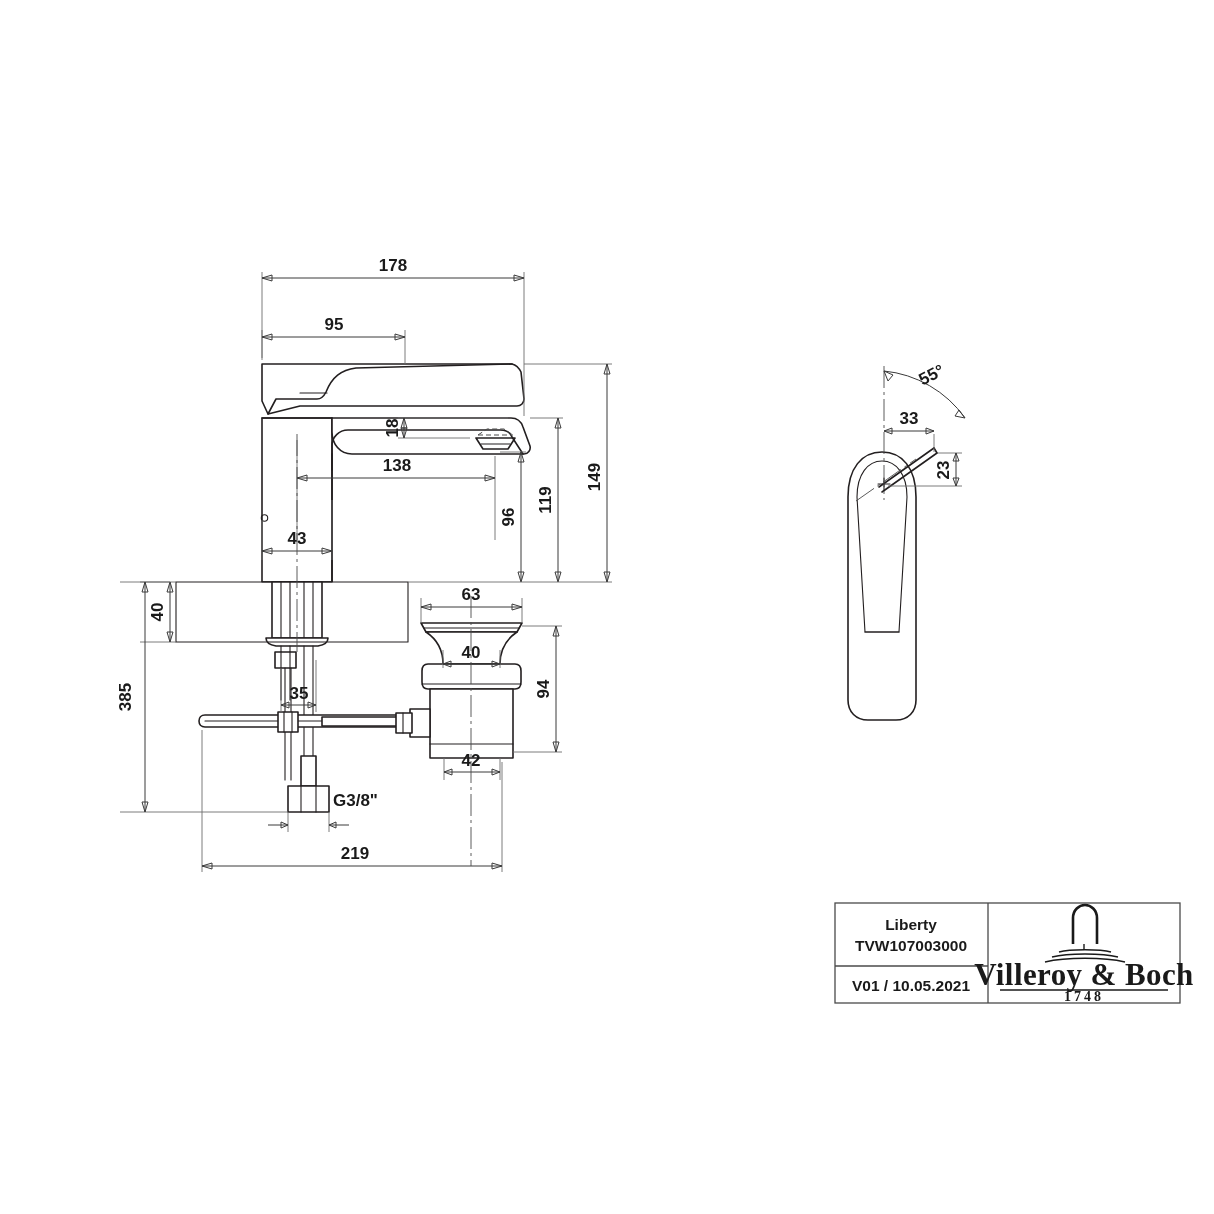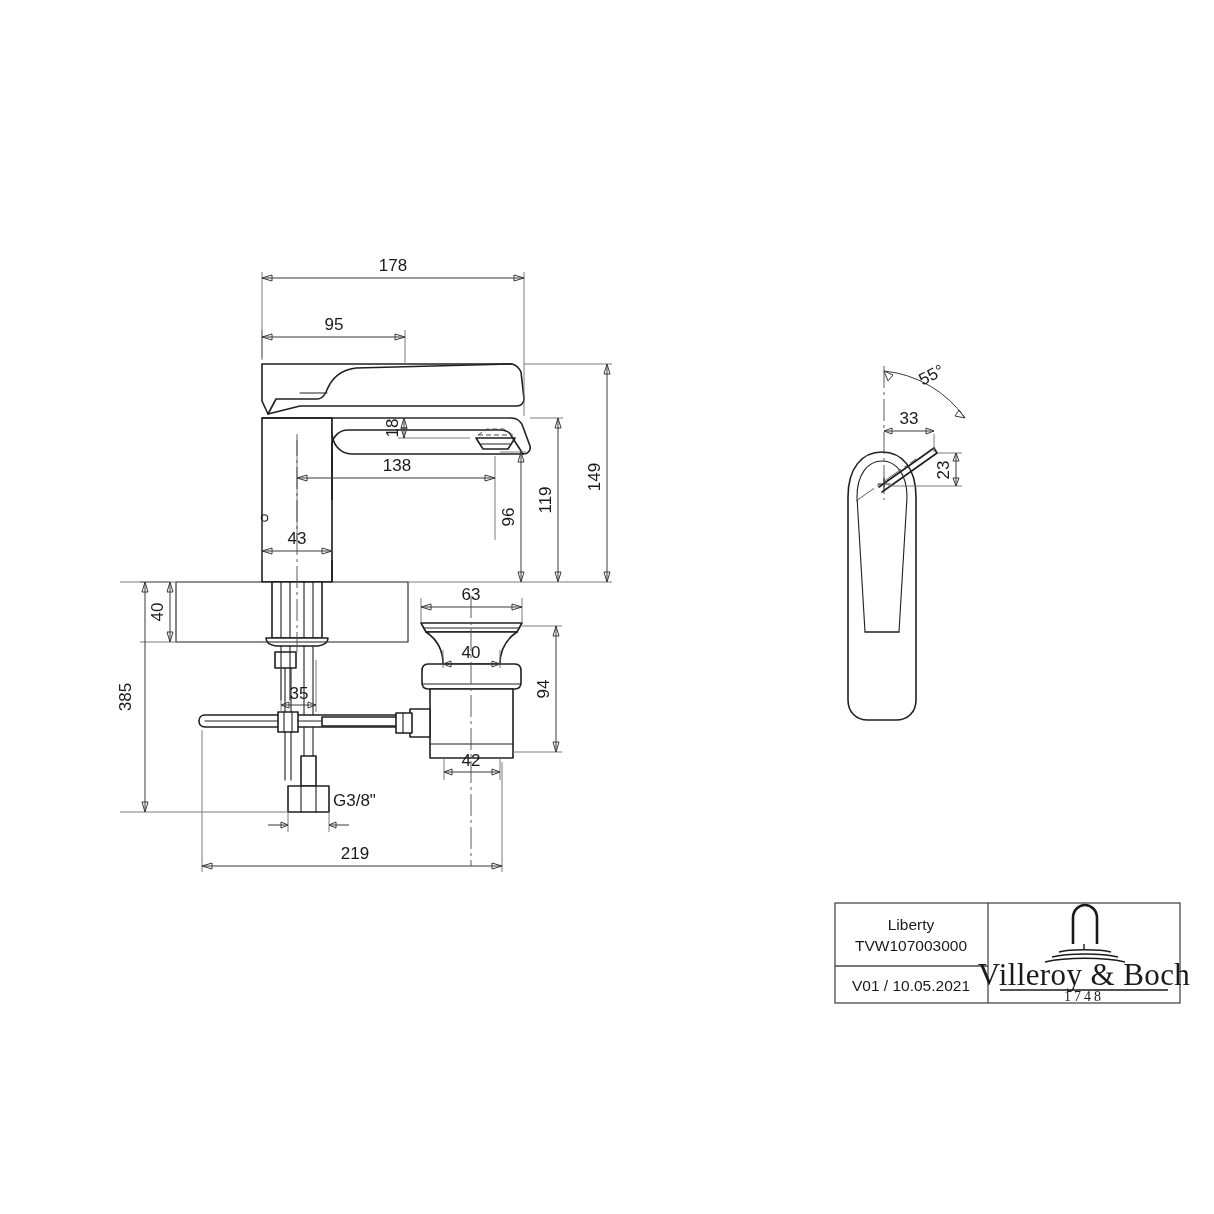--- a/index.html
+++ b/index.html
@@ -4,21 +4,21 @@
 <title>Technical Drawing</title>
 <style>
   html,body{margin:0;padding:0;background:#ffffff;}
   body{
     width:1214px;height:1214px;
     font-family:"Liberation Sans", sans-serif;
     color:#1a1a1a;
     overflow:hidden;
     position:relative;
   }
-  #sheet{position:absolute;inset:0;width:1060px;height:1214px;}
+  #sheet{position:absolute;inset:0;width:1060px;height:1214px;font-weight:bold;}
   svg{display:block;}
   .ln{stroke:#231f20;fill:none;stroke-width:1.6;stroke-linecap:round;stroke-linejoin:round;}
   .ln-thin{stroke:#231f20;fill:none;stroke-width:1.1;stroke-linecap:round;stroke-linejoin:round;}
   .dim{stroke:#3a3a3a;fill:none;stroke-width:1.0;}
   .ext{stroke:#6e6e6e;fill:none;stroke-width:0.9;}
   .center{stroke:#4a4a4a;fill:none;stroke-width:0.9;stroke-dasharray:22 4 3 4;}
   .hid{stroke:#4a4a4a;fill:none;stroke-width:1.0;stroke-dasharray:5 3;}
   .fillw{fill:#ffffff;}
   .dimtxt{font-family:"Liberation Sans", sans-serif;font-size:17px;fill:#1a1a1a;}
   .dimtxt-v{font-family:"Liberation Sans", sans-serif;font-size:17px;fill:#1a1a1a;}

